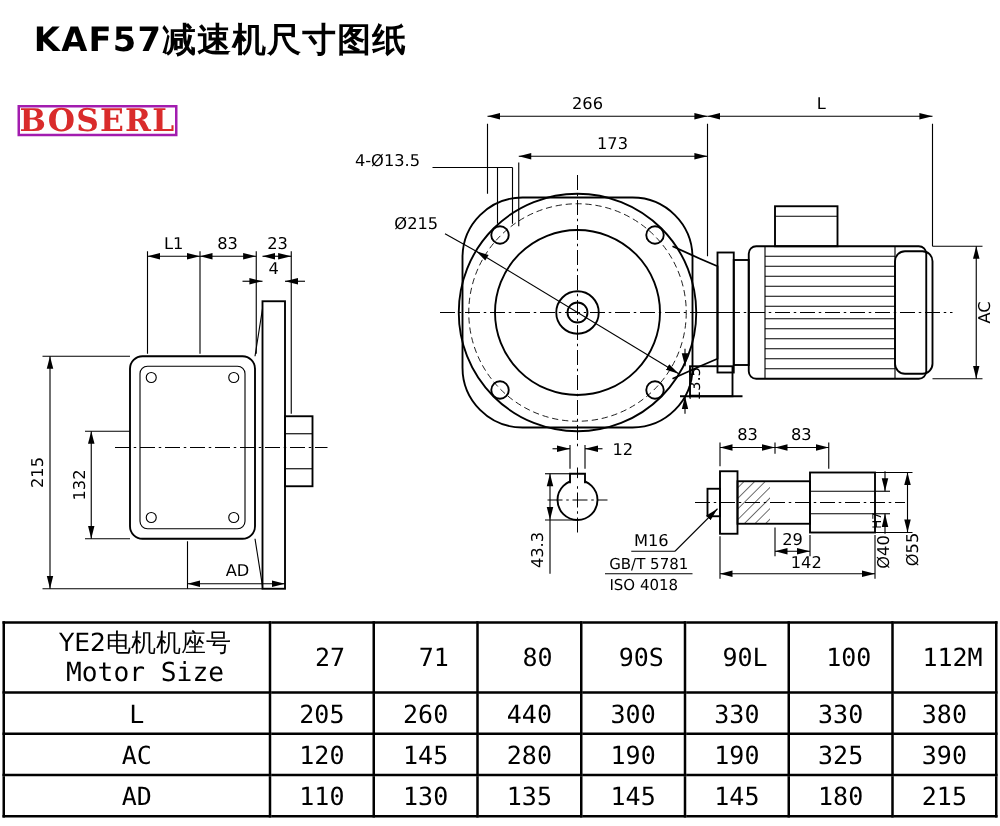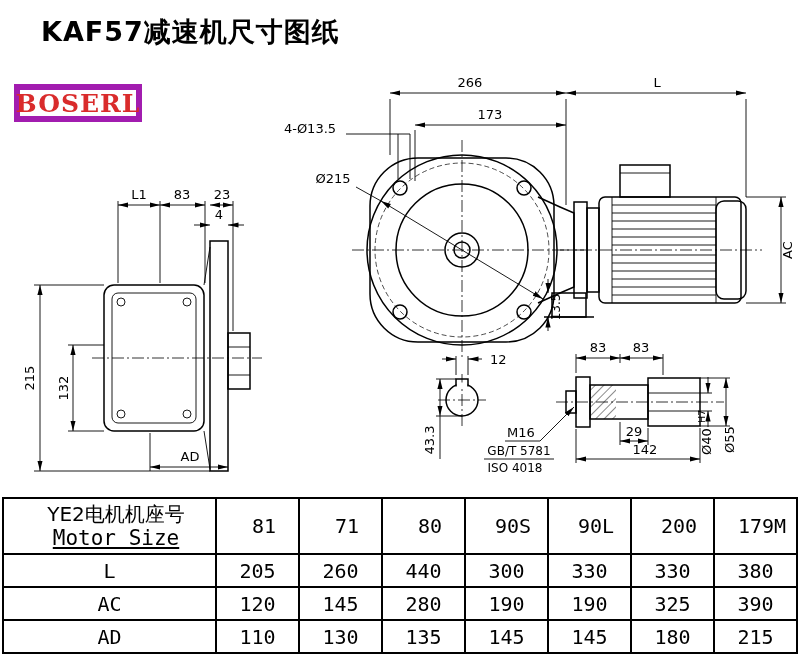--- a/index.html
+++ b/index.html
@@ -2,26 +2,26 @@
 <html><head>
 <meta charset="utf-8">
 <style>
   * { margin:0; padding:0; box-sizing:border-box; }
   html,body { background:#fff; }
   .page {
     position:relative; width:800px; height:661px; background:#ffffff;
     font-family:"DejaVu Sans","Liberation Sans",sans-serif; color:#000; overflow:hidden;
   }
   .title {
-    position:absolute; left:41px; top:14px;
+    position:absolute; left:27px; top:14px;
     font-size:27px; font-weight:bold; letter-spacing:1px; color:#000;
   }
   .logo {
-    position:absolute; left:14px; top:84px; width:128px; height:38px;
-    border:6px solid #a21caf; background:#fefefe;
+    position:absolute; left:14px; top:84px; width:128px; height:25px;
+    border:2px solid #a21caf; background:#fefefe;
     display:flex; align-items:center; justify-content:center;
   }
   .logo span {
     font-family:"DejaVu Serif","Liberation Serif",serif;
     font-size:25px; font-weight:bold; color:#d92b2b; letter-spacing:1px;
   }
   svg.drawing { position:absolute; left:0; top:55px; }
 
   
   .ol { fill:none; stroke:#000; stroke-width:1.5; }   
@@ -39,21 +39,21 @@
     border-collapse:collapse; table-layout:fixed; text-align:center;
   }
   .dim-table td {
     border:2px solid #000; vertical-align:middle;
     font-family:"DejaVu Sans Mono","Liberation Mono",monospace;
     font-size:20px; color:#000; padding:2px 0;
   }
   .dim-table tr.hdr td { height:56px;padding-left:13px; }
   .dim-table tr.val td { height:33px; }
   .head-cn { font-family:"DejaVu Sans","Liberation Sans",sans-serif; font-size:20px; line-height:1.25; }
-  .head-en { font-size:21px; line-height:1.1;text-decoration:underline; }
+  .head-en { font-size:21px; line-height:1.1; }
 </style>
 </head>
 <body>
 
 <div class="page">
 
   <div class="title">KAF57减速机尺寸图纸</div>
 
   <div class="logo">
     <span>BOSERL</span>
@@ -268,27 +268,27 @@
         <col>
         <col>
         <col>
     </colgroup>
     <tbody>
       <tr class="hdr">
         <td>
           <div class="head-cn">YE2电机机座号</div>
           <div class="head-en">Motor Size</div>
         </td>
-        <td>81</td>
+        <td>27</td>
         <td>71</td>
         <td>80</td>
         <td>90S</td>
         <td>90L</td>
-        <td>200</td>
-        <td>179M</td>
+        <td>100</td>
+        <td>112M</td>
       </tr>
       <tr class="val">
         <td>L</td>
         <td>205</td>
         <td>260</td>
         <td>440</td>
         <td>300</td>
         <td>330</td>
         <td>330</td>
         <td>380</td>

